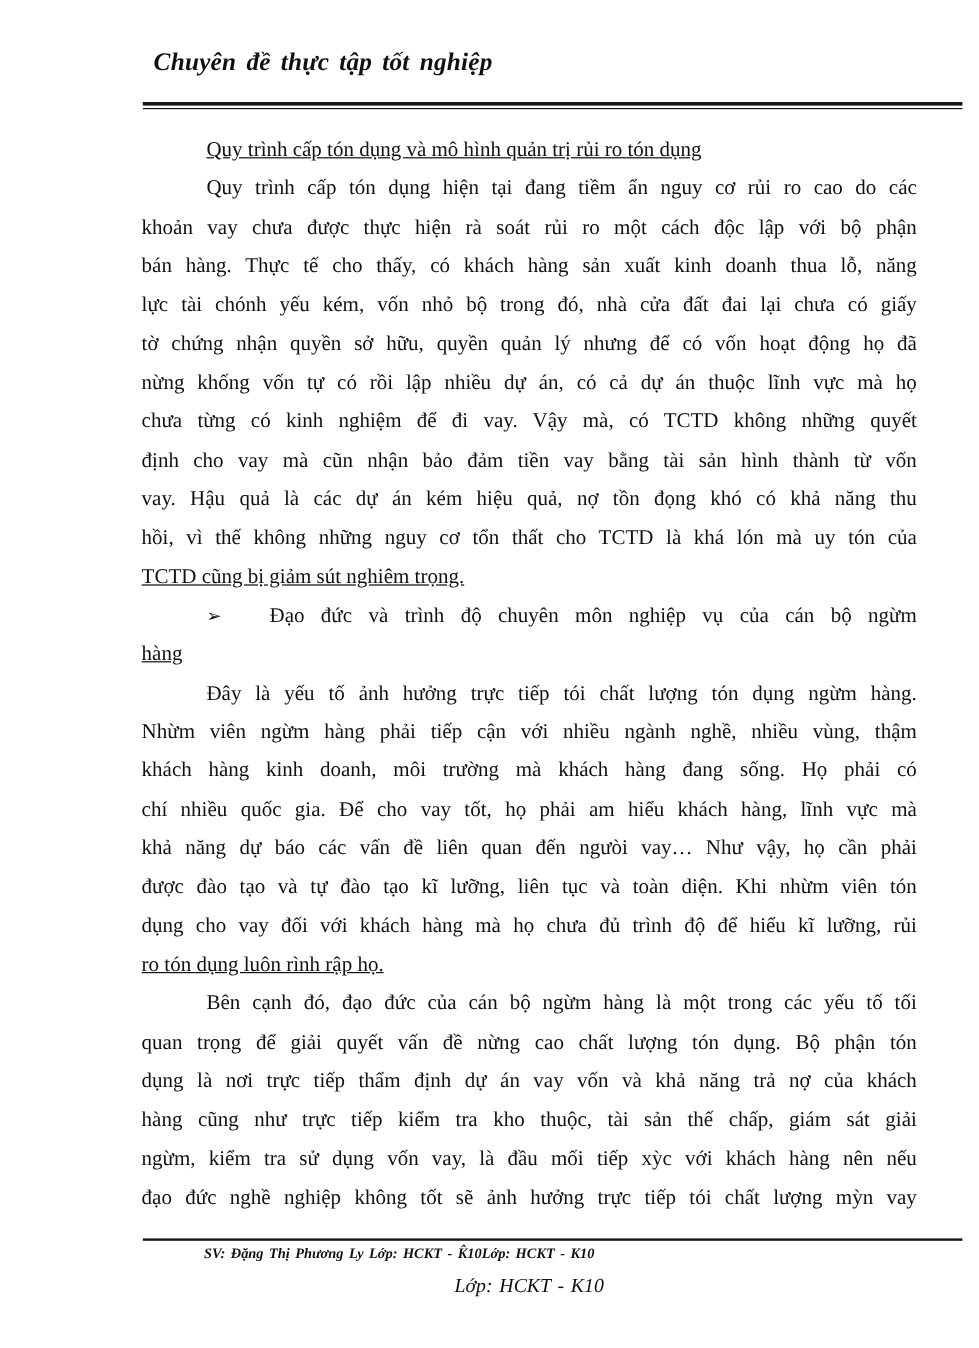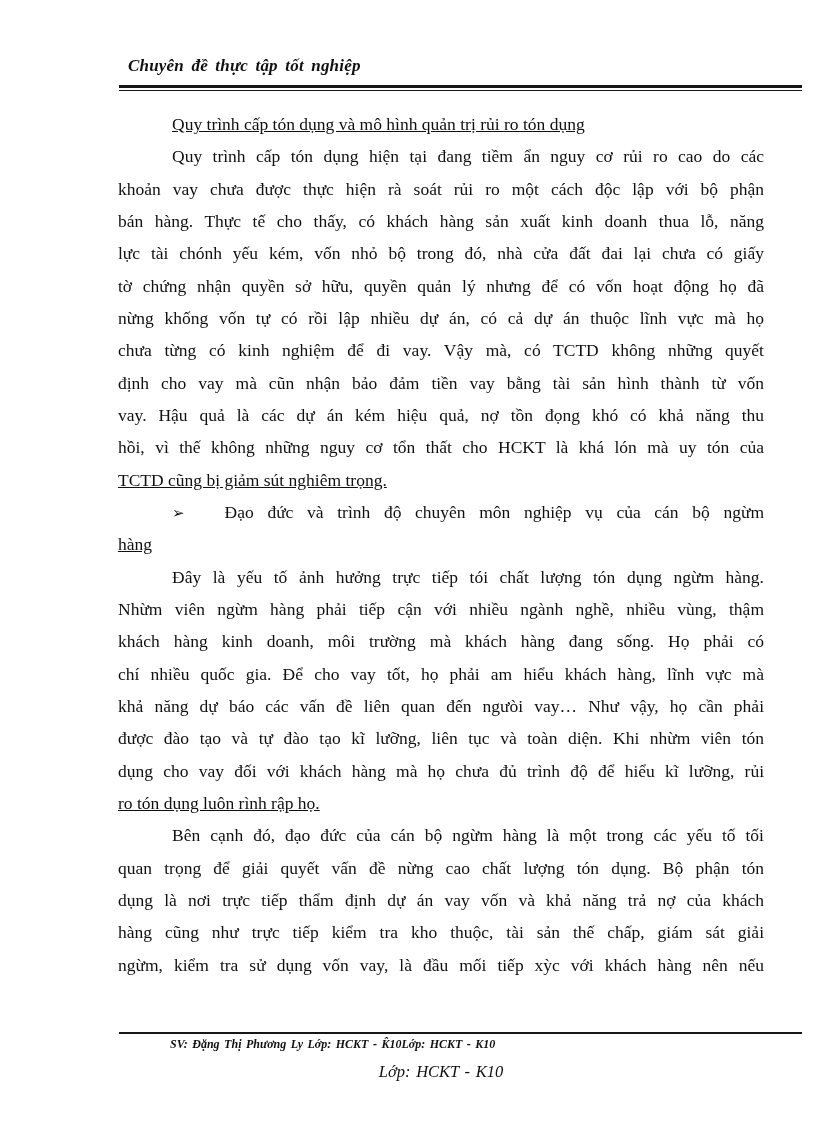--- a/index.html
+++ b/index.html
@@ -6,22 +6,22 @@
   body {
     width: 816px; height: 1123px;
     background: #ffffff;
     font-family: "Liberation Serif", serif;
     color: #101010;
     position: relative;
     overflow: hidden;
   }
   .page-header-title {
     position: absolute;
-    left: 128px; top: 56px;
-    font-size: 17px;
+    left: 128px; top: 39px;
+    font-size: 21px;
     font-weight: bold;
     font-style: italic;
     word-spacing: 3px;
     letter-spacing: 0.2px;
   }
   .double-rule {
     position: absolute;
     left: 119px; top: 85px;
     width: 683px; height: 2px;
     border-top: 3px solid #161616;
@@ -87,36 +87,37 @@
     <div class="line wrapok indent">Quy trình cấp tón dụng và mô hình quản trị rủi ro tón dụng</div>
     <div class="line just indent">Quy trình cấp tón dụng hiện tại đang tiềm ẩn nguy cơ rủi ro cao do các</div>
     <div class="line just">khoản vay chưa được thực hiện rà soát rủi ro một cách độc lập với bộ phận</div>
     <div class="line just">bán hàng. Thực tế cho thấy, có khách hàng sản xuất kinh doanh thua lỗ, năng</div>
     <div class="line just">lực tài chónh yếu kém, vốn nhỏ bộ trong đó, nhà cửa đất đai lại chưa có giấy</div>
     <div class="line just">tờ chứng nhận quyền sở hữu, quyền quản lý nhưng để có vốn hoạt động họ đã</div>
     <div class="line just">nừng khống vốn tự có rồi lập nhiều dự án, có cả dự án thuộc lĩnh vực mà họ</div>
     <div class="line just">chưa từng có kinh nghiệm để đi vay. Vậy mà, có TCTD không những quyết</div>
     <div class="line just">định cho vay mà cũn nhận bảo đảm tiền vay bằng tài sản hình thành từ vốn</div>
     <div class="line just">vay. Hậu quả là các dự án kém hiệu quả, nợ tồn đọng khó có khả năng thu</div>
-    <div class="line just">hồi, vì thế không những nguy cơ tổn thất cho HCKT là khá lón mà uy tón của</div>
+    <div class="line just">hồi, vì thế không những nguy cơ tổn thất cho TCTD là khá lón mà uy tón của</div>
     <div class="line wrapok">TCTD cũng bị giảm sút nghiêm trọng.</div>
     <div class="line just indent"><span class="bullet-glyph">➢</span><span class="bullet-gap"></span><span>Đạo đức và trình độ chuyên môn nghiệp vụ của cán bộ ngừm</span></div>
     <div class="line wrapok">hàng</div>
     <div class="line just indent">Đây là yếu tố ảnh hưởng trực tiếp tói chất lượng tón dụng ngừm hàng.</div>
     <div class="line just">Nhừm viên ngừm hàng phải tiếp cận với nhiều ngành nghề, nhiều vùng, thậm</div>
     <div class="line just">khách hàng kinh doanh, môi trường mà khách hàng đang sống. Họ phải có</div>
     <div class="line just">chí nhiều quốc gia. Để cho vay tốt, họ phải am hiểu khách hàng, lĩnh vực mà</div>
     <div class="line just">khả năng dự báo các vấn đề liên quan đến ngưòi vay… Như vậy, họ cần phải</div>
     <div class="line just">được đào tạo và tự đào tạo kĩ lưỡng, liên tục và toàn diện. Khi nhừm viên tón</div>
     <div class="line just">dụng cho vay đối với khách hàng mà họ chưa đủ trình độ để hiểu kĩ lưỡng, rủi</div>
     <div class="line wrapok">ro tón dụng luôn rình rập họ.</div>
     <div class="line just indent">Bên cạnh đó, đạo đức của cán bộ ngừm hàng là một trong các yếu tố tối</div>
     <div class="line just">quan trọng để giải quyết vấn đề nừng cao chất lượng tón dụng. Bộ phận tón</div>
     <div class="line just">dụng là nơi trực tiếp thẩm định dự án vay vốn và khả năng trả nợ của khách</div>
     <div class="line just">hàng cũng như trực tiếp kiểm tra kho thuộc, tài sản thế chấp, giám sát giải</div>
     <div class="line just">ngừm, kiểm tra sử dụng vốn vay, là đầu mối tiếp xỳc với khách hàng nên nếu</div>
+    <div class="line just">đạo đức nghề nghiệp không tốt sẽ ảnh hưởng trực tiếp tói chất lượng mỳn vay</div>
   </div>
 
 <div class="footer-rule"></div>
 
 <div class="footer-line1">SV: Đặng Thị Phương Ly Lớp: HCKT - K̂10Lớp: HCKT - K10</div>
 
 <div class="footer-line2">Lớp: HCKT - K10</div>
 
 </body></html>

